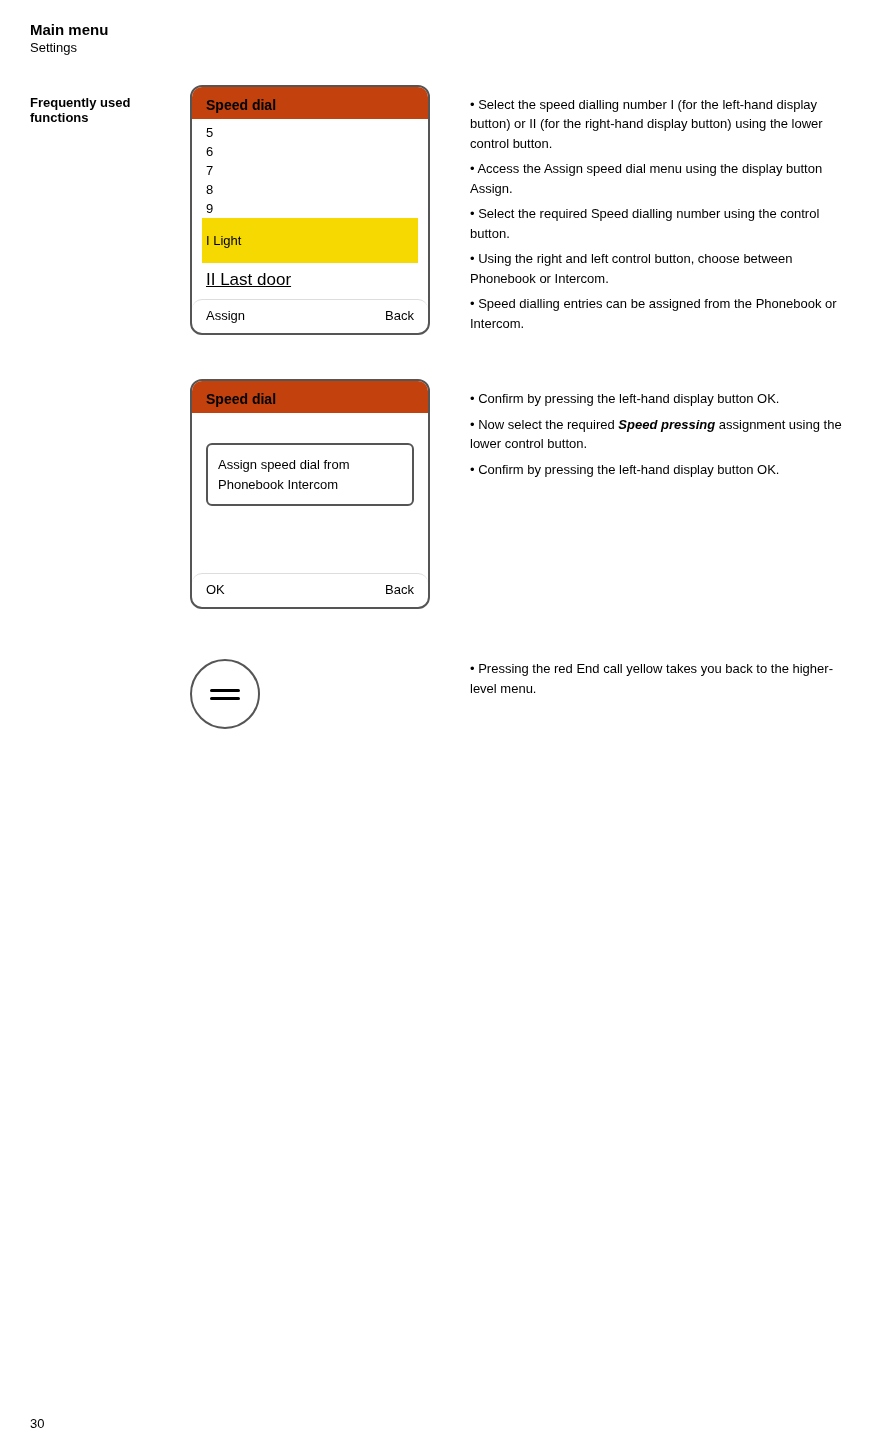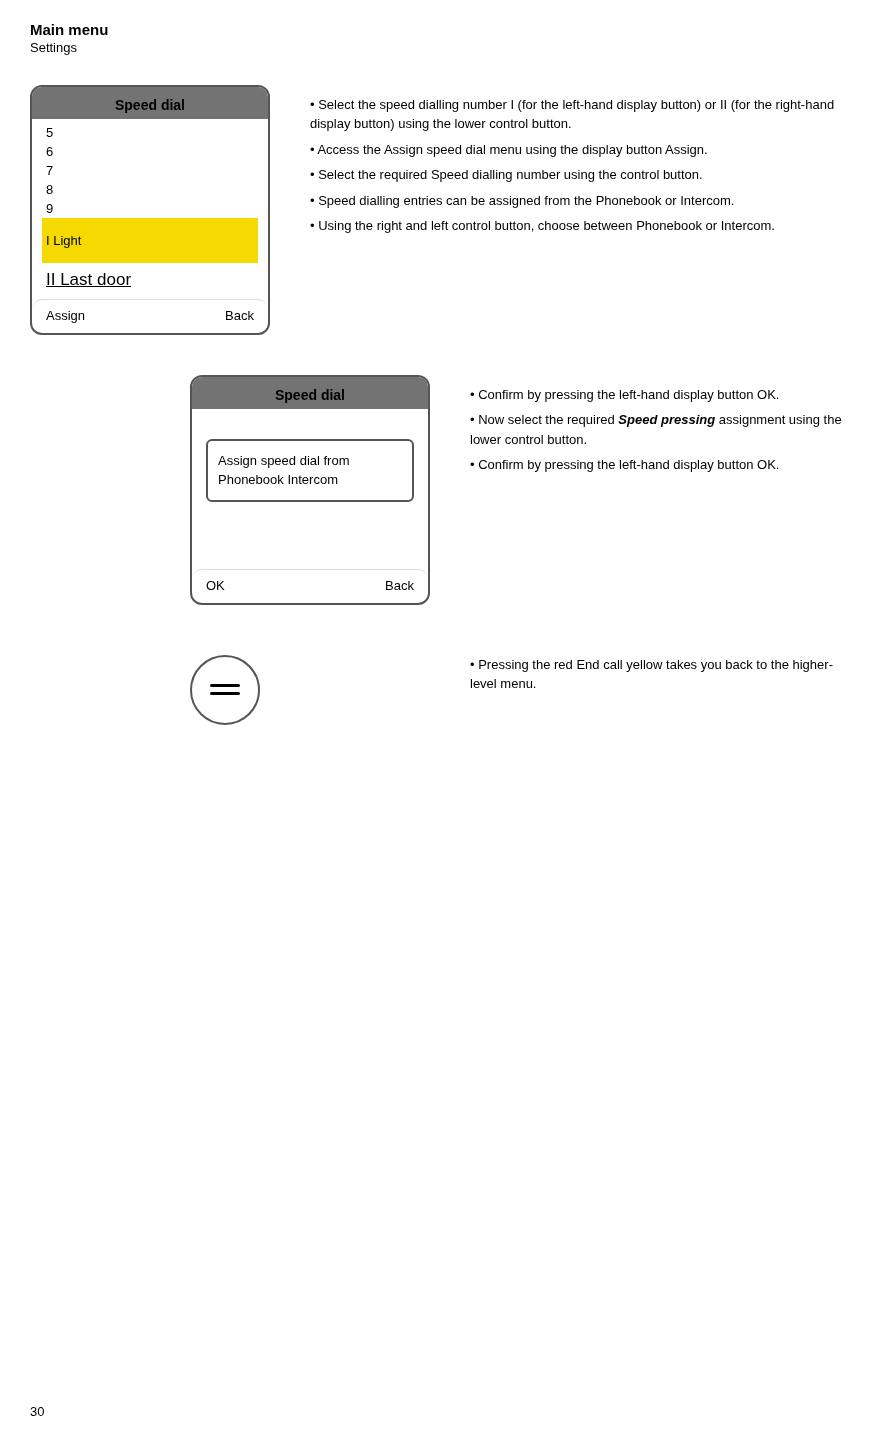--- a/index.html
+++ b/index.html
@@ -54,26 +54,25 @@
     
     .device-screen {
       border: 2px solid #555;
       border-radius: 12px;
       padding: 0;
       background: #fff;
       overflow: hidden;
       width: 240px;
     }
     .screen-title {
-      background: #737373;
+      background: #c2410c;
       font-weight: bold;
       font-size: 14px;
       padding: 10px 14px 6px 14px;
       border-bottom: none;
-      text-align: center;
     }
     .screen-list {
       padding: 4px 14px;
       list-style: none;
     }
     .screen-list li {
       padding: 2px 0;
       font-size: 13px;
     }
     .screen-list li.highlighted {
@@ -141,34 +140,35 @@
     .desc-bullet {
       margin-bottom: 6px;
       display: block;
     }
     .desc-bold {
       font-weight: bold;
       font-style: italic;
     }
     .page-number {
       position: absolute;
-      bottom: 16px;
+      bottom: 4px;
       left: 30px;
       font-size: 13px;
     }
   </style>
 </head>
 <body>
 
 <div class="page-title">Main menu</div>
 <div class="page-subtitle">Settings</div>
 
 <div class="content-area">
 
   <div class="section-row">
+    <div class="left-label">Frequently used functions</div>
 
     <div class="device-area">
       <div class="device-screen">
         <div class="screen-title">Speed dial</div>
         <ul class="screen-list">
           <li>5</li>
           <li>6</li>
           <li>7</li>
           <li>8</li>
           <li>9</li>
@@ -179,22 +179,22 @@
           <span>Assign</span>
           <span>Back</span>
         </div>
       </div>
     </div>
 
     <div class="description-area">
       <span class="desc-bullet">• Select the speed dialling number I (for the left-hand display button) or II (for the right-hand display button) using the lower control button.</span>
       <span class="desc-bullet">• Access the Assign speed dial menu using the display button Assign.</span>
       <span class="desc-bullet">• Select the required Speed dialling number using the control button.</span>
+      <span class="desc-bullet">• Using the right and left control button, choose between Phonebook or Intercom.</span>
       <span class="desc-bullet">• Speed dialling entries can be assigned from the Phonebook or Intercom.</span>
-      <span class="desc-bullet">• Using the right and left control button, choose between Phonebook or Intercom.</span>
     </div>
   </div>
 
   <div class="section-row">
     <div class="left-label"></div>
 
     <div class="device-area">
       <div class="device-screen2">
         <div class="screen-title">Speed dial</div>
         <div class="screen-body">

